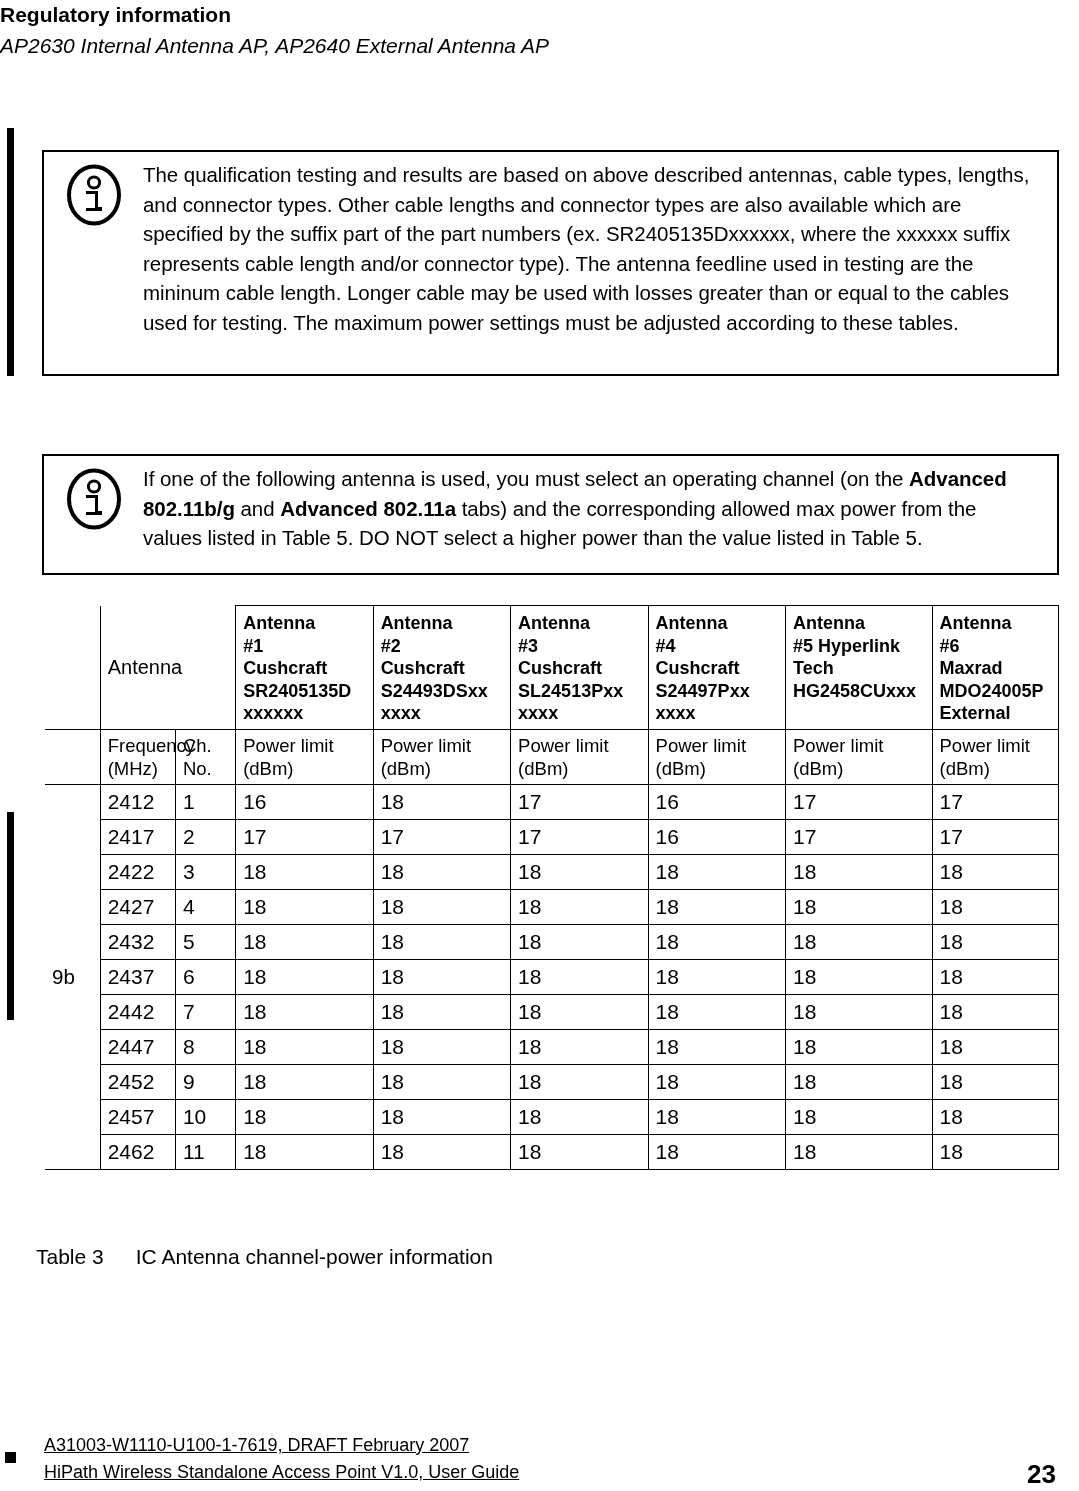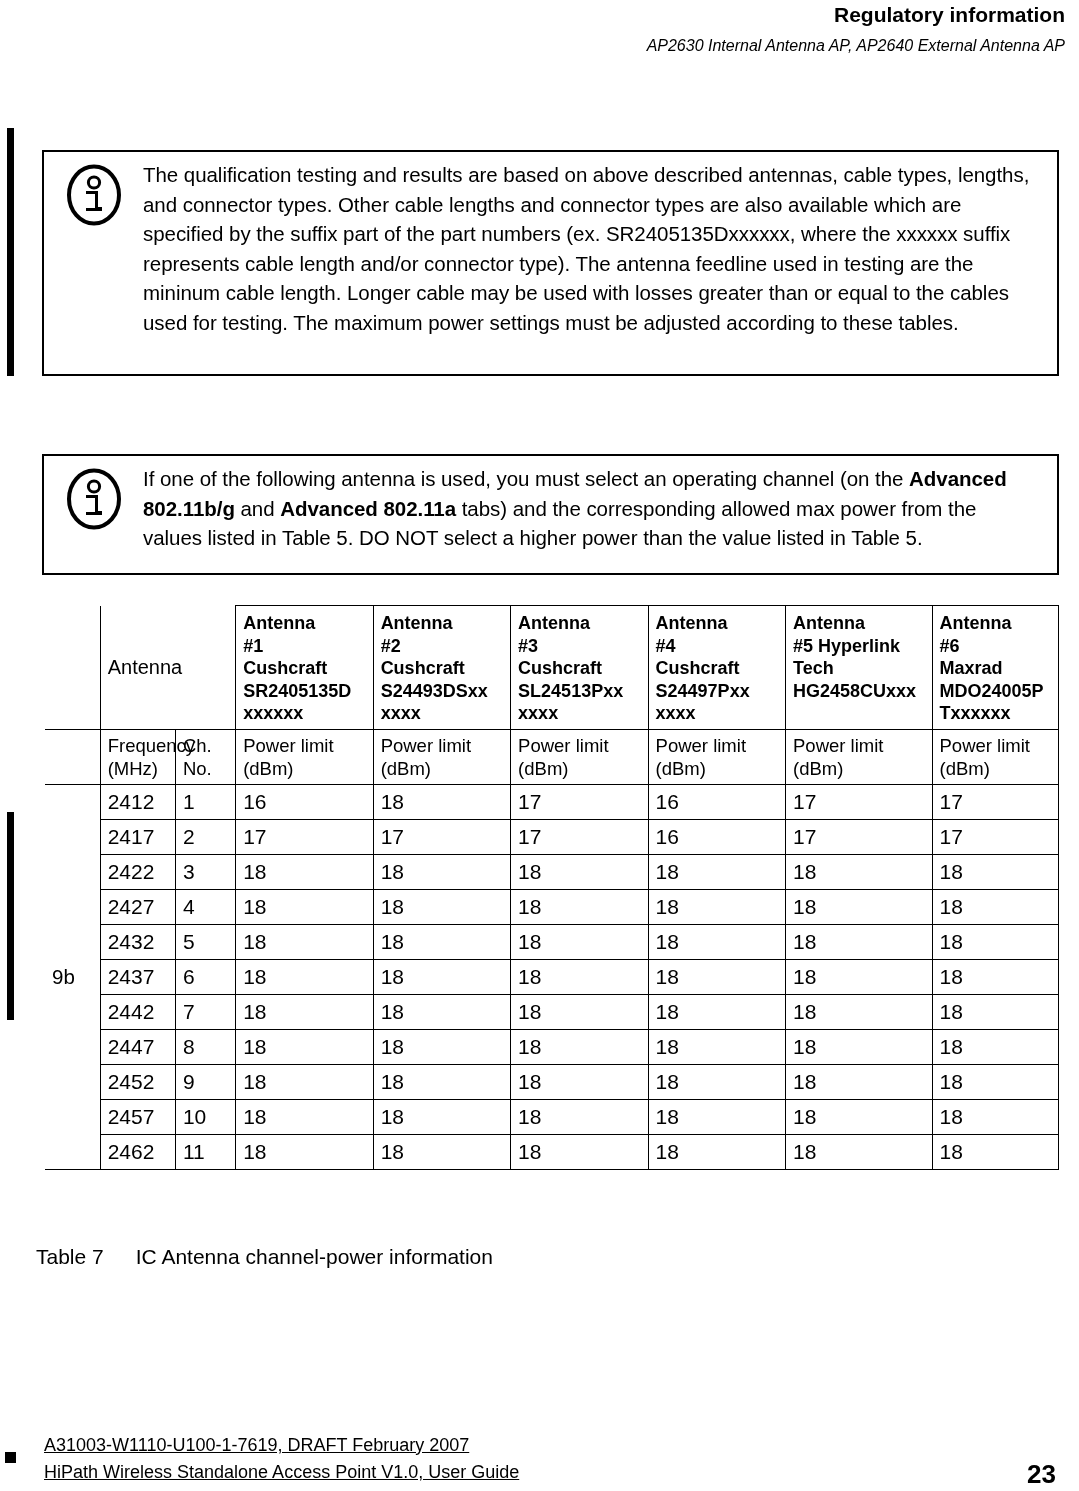--- a/index.html
+++ b/index.html
@@ -15,32 +15,31 @@
     color: #000000;
     overflow: hidden;
   }
 
   
   .page-header {
     position: absolute;
     top: 0;
     left: 0;
     width: 1079px;
-    text-align: right;
     padding-right: 14px;
     box-sizing: border-box;
   }
   .header-title {
     font-size: 21px;
     font-weight: bold;
     line-height: 26px;
     margin-top: 2px;
   }
   .header-subtitle {
-    font-size: 16px;
+    font-size: 21px;
     font-style: italic;
     line-height: 28px;
     margin-top: 4px;
   }
 
   
   .change-bar {
     position: absolute;
     left: 7px;
     width: 7px;
@@ -264,21 +263,21 @@
         <span>Antenna</span><br>
         <span>#5 Hyperlink</span><br>
         <span>Tech</span><br>
         <span>HG2458CUxxx</span>
       </th>
       <th class="ant-head">
         <span>Antenna</span><br>
         <span>#6</span><br>
         <span>Maxrad</span><br>
         <span>MDO24005P</span><br>
-        <span>Txxxxxx</span>
+        <span>External</span>
       </th>
     </tr>
     <tr>
       <td class="blank-mode-cell"></td>
       <td class="subhead-cell">Frequency (MHz)</td>
       <td class="subhead-cell">Ch. No.</td>
       <td class="subhead-cell">Power limit (dBm)</td>
       <td class="subhead-cell">Power limit (dBm)</td>
       <td class="subhead-cell">Power limit (dBm)</td>
       <td class="subhead-cell">Power limit (dBm)</td>
@@ -395,20 +394,20 @@
         <td class="data-cell">18</td>
         <td class="data-cell">18</td>
         <td class="data-cell">18</td>
         <td class="data-cell">18</td>
         <td class="data-cell">18</td>
       </tr>
     </tbody>
 </table>
 
 <div class="table-caption">
-  <span class="cap-num">Table 7</span><span>IC Antenna channel-power information</span>
+  <span class="cap-num">Table 3</span><span>IC Antenna channel-power information</span>
 </div>
 
 <div class="page-footer">
   <span class="footer-line">A31003-W1110-U100-1-7619, DRAFT February 2007</span>
   <span class="footer-line">HiPath Wireless Standalone Access Point V1.0, User Guide</span>
   <span class="footer-pageno">23</span>
 </div>
 
 </body></html>

